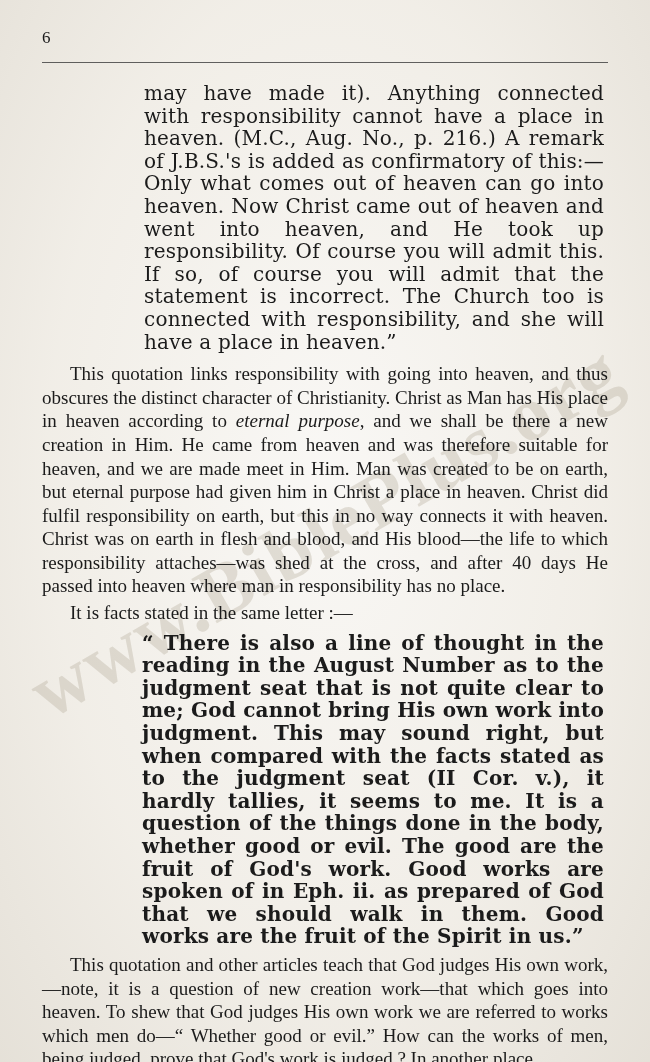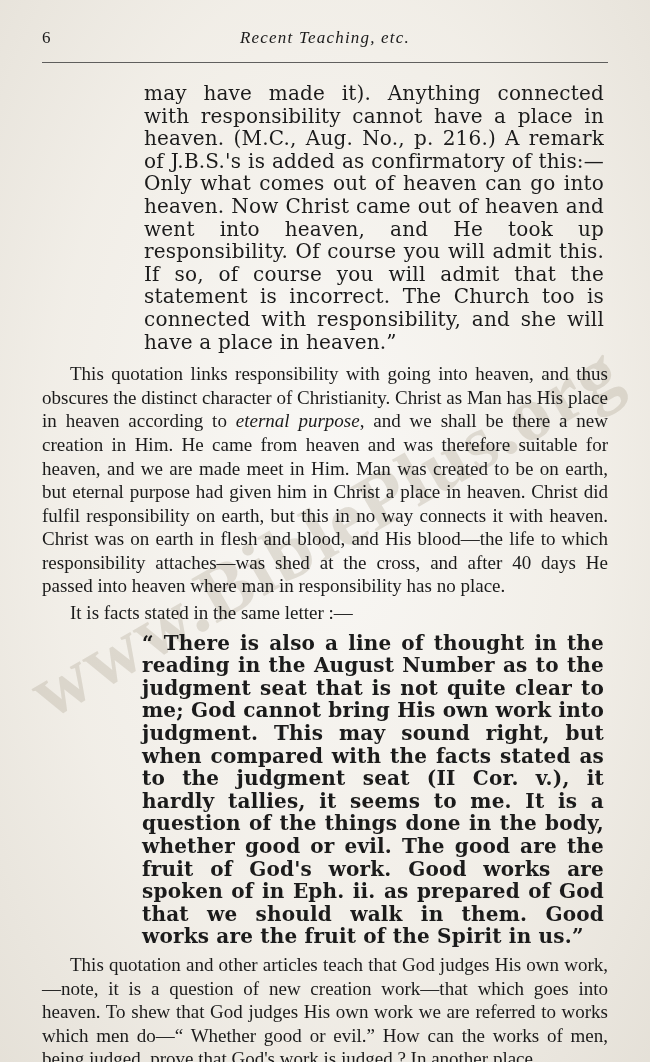--- a/index.html
+++ b/index.html
@@ -115,21 +115,20 @@
 </style>
 </head>
 <body>
 
 <div class="page">
   <div class="paper-tint"></div>
   <div class="watermark">www.BiblePlus.org</div>
 
   <div class="header">
     <div class="folio">6</div>
-    <div class="running-title">Recent Teaching, etc.</div>
   </div>
   <div class="rule"></div>
 
   <div class="body">
 
     <div class="quote q1">
       <p>may have made it). Anything connected with responsibility cannot have a place in heaven. (M.C., Aug. No., p. 216.) A remark of J.B.S.'s is added as confirmatory of this:—Only what comes out of heaven can go into heaven. Now Christ came out of heaven and went into heaven, and He took up responsibility. Of course you will admit this. If so, of course you will admit that the statement is incorrect. The Church too is connected with responsibility, and she will have a place in heaven.”</p>
     </div>
 
     <div class="gap-sm"></div>

